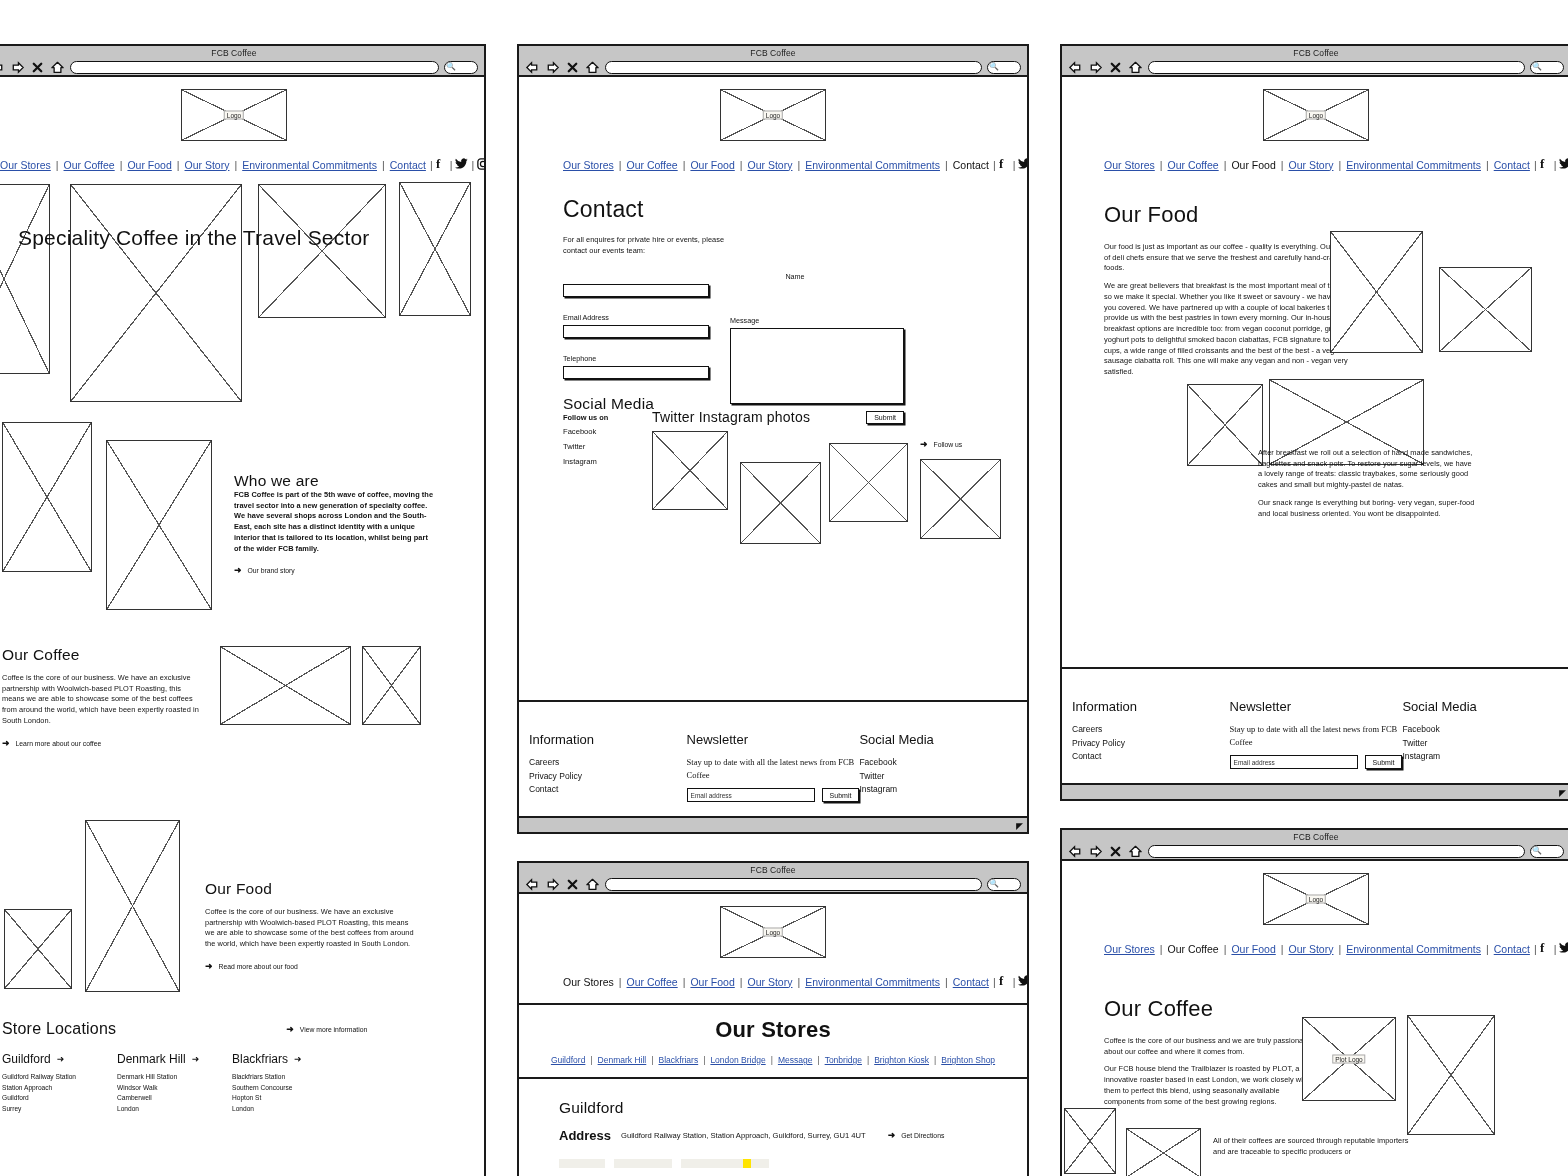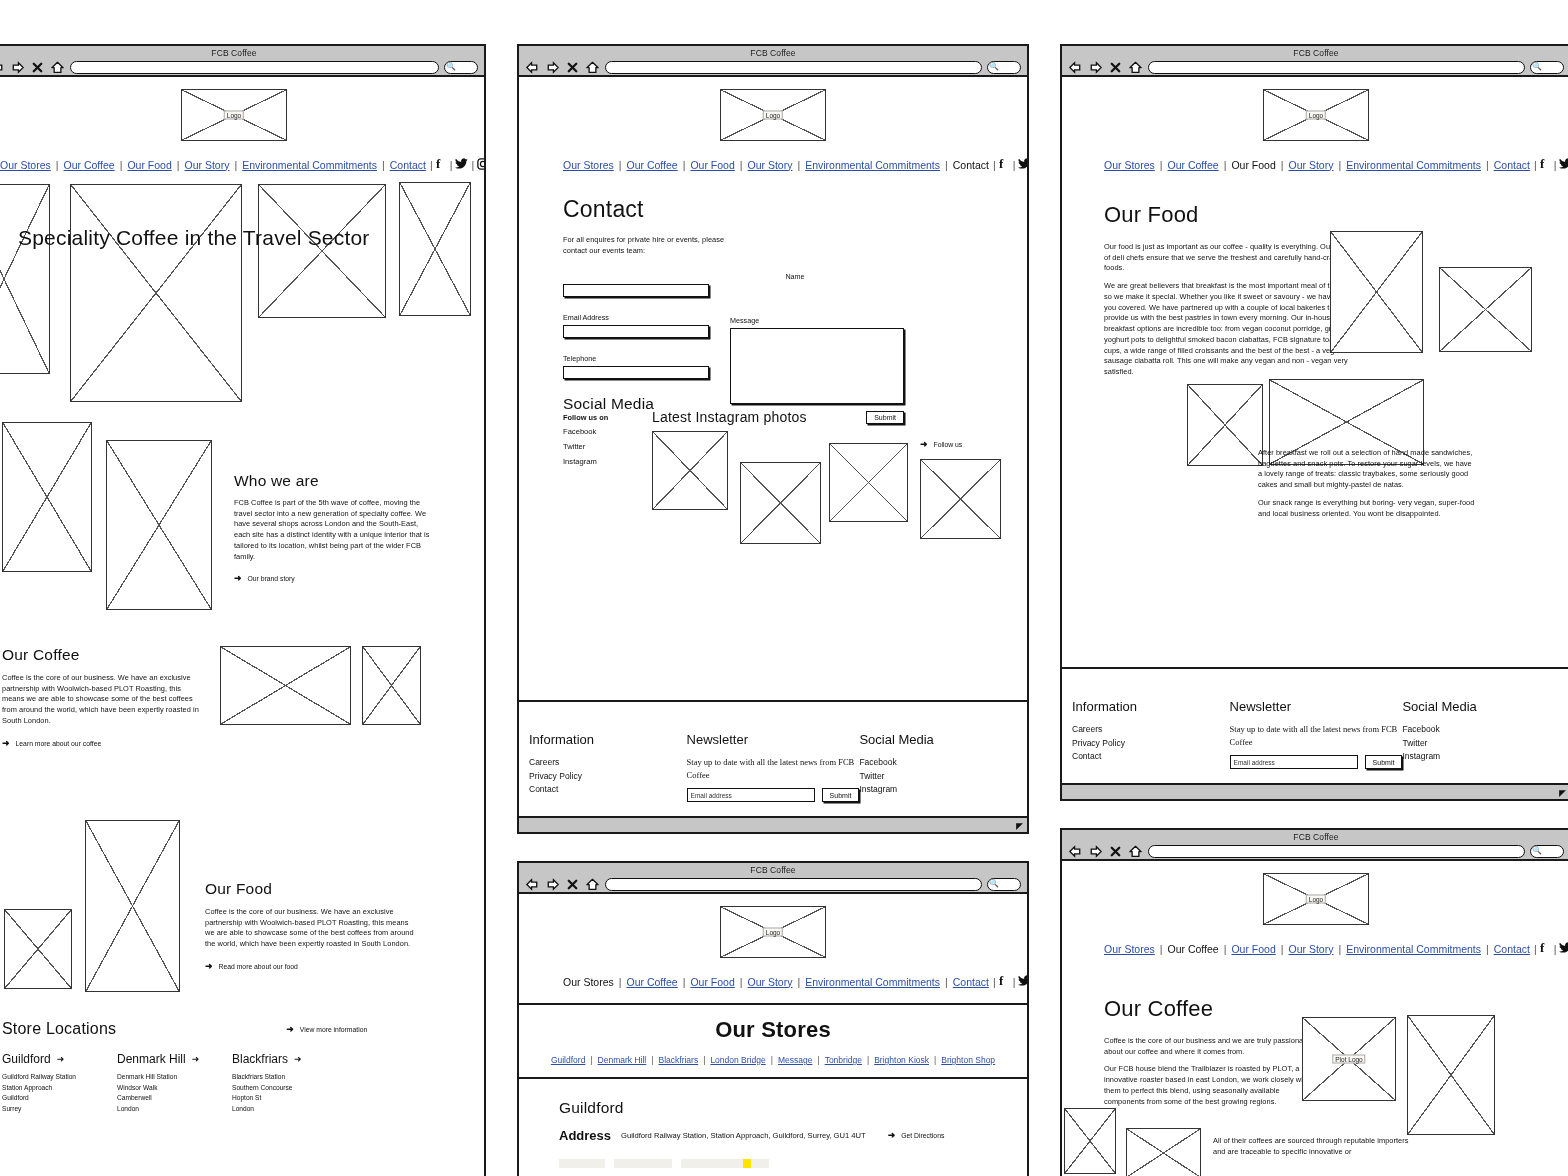--- a/index.html
+++ b/index.html
@@ -164,21 +164,21 @@
         <div class="ph" style="position:absolute; left:274px; top:0px; width:128px; height:134px;"></div>
         <div class="ph" style="position:absolute; left:415px; top:-2px; width:72px; height:134px;"></div>
         <h1 class="big" style="position:absolute; left:34px; top:42px; z-index:4;">Speciality Coffee in the Travel Sector</h1>
       </div>
 
       <div style="position:relative; height:220px;">
         <div class="ph" style="position:absolute; left:18px; top:8px; width:90px; height:150px;"></div>
         <div class="ph" style="position:absolute; left:122px; top:26px; width:106px; height:170px;"></div>
         <div style="position:absolute; left:250px; top:58px; width:200px;">
           <h2 class="sec">Who we are</h2>
-          <p class="body" style="margin-top:8px;">FCB Coffee is part of the 5th wave of coffee, moving the travel sector into a new generation of specialty coffee. We have several shops across London and the South-East, each site has a distinct identity with a unique interior that is tailored to its location, whilst being part of the wider FCB family.</p>
+          <p class="body" style="font-weight:bold;">FCB Coffee is part of the 5th wave of coffee, moving the travel sector into a new generation of specialty coffee. We have several shops across London and the South-East, each site has a distinct identity with a unique interior that is tailored to its location, whilst being part of the wider FCB family.</p>
           <div class="arrowlink" style="margin-top:12px;">
             <span class="ar">➜</span>
             <span>Our brand story</span>
           </div>
         </div>
       </div>
 
       <div style="position:relative; height:180px;">
         <div style="position:absolute; left:18px; top:12px; width:198px;">
           <h2 class="sec">Our Coffee</h2>
@@ -346,21 +346,21 @@
       <div style="position:relative; padding:16px 0 0 44px;">
         <h2 class="sec">Social Media</h2>
         <div style="font-size:7.4px; font-weight:bold; ">Follow us on</div>
         <div style="font-size:7.6px; line-height:1.95; margin-top:3px;">
           <div>Facebook</div>
           <div>Twitter</div>
           <div>Instagram</div>
         </div>
 
         <div style="position:absolute; left:133px; top:30px; width:350px;">
-          <h2 class="sec" style="font-size:14px;">Latest Instagram photos</h2>
+          <h2 class="sec" style="font-size:14px;">Twitter Instagram photos</h2>
           <div style="position:relative; height:120px; margin-top:6px;">
             <div class="ph" style="position:absolute; left:0px; top:0px; width:76px; height:79px;"></div>
             <div class="ph" style="position:absolute; left:88px; top:31px; width:81px; height:82px;"></div>
             <div class="ph" style="position:absolute; left:177px; top:12px; width:79px; height:79px;"></div>
             <div class="ph" style="position:absolute; left:268px; top:28px; width:81px; height:80px;"></div>
             <div class="arrowlink" style="position:absolute; left:268px; top:9px;">
               <span class="ar">➜</span>
               <span>Follow us</span>
             </div>
           </div>
@@ -685,18 +685,18 @@
           <p class="body">Coffee is the core of our business and we are truly passionate about our coffee and where it comes from.</p>
           <p class="body">Our FCB house blend the Trailblazer is roasted by PLOT, a new innovative roaster based in east London, we work closely with them to perfect this blend, using seasonally available components from some of the best growing regions.</p>
         </div>
 
         <div class="ph" style="position:absolute; left:240px; top:61px; width:94px; height:84px;">
           <span class="tag">Plot Logo</span>
         </div>
         <div class="ph" style="position:absolute; left:345px; top:59px; width:88px; height:120px;"></div>
         <div class="ph" style="position:absolute; left:2px; top:152px; width:52px; height:66px;"></div>
         <div class="ph" style="position:absolute; left:64px; top:172px; width:75px; height:50px;"></div>
-        <p class="body" style="position:absolute; left:151px; top:180px; width:200px;">All of their coffees are sourced through reputable importers and are traceable to specific innovative or</p>
+        <p class="body" style="position:absolute; left:151px; top:180px; width:200px;">All of their coffees are sourced through reputable importers and are traceable to specific producers or</p>
       </div>
     </div>
   </div>
 
 </div>
 
 </body></html>

